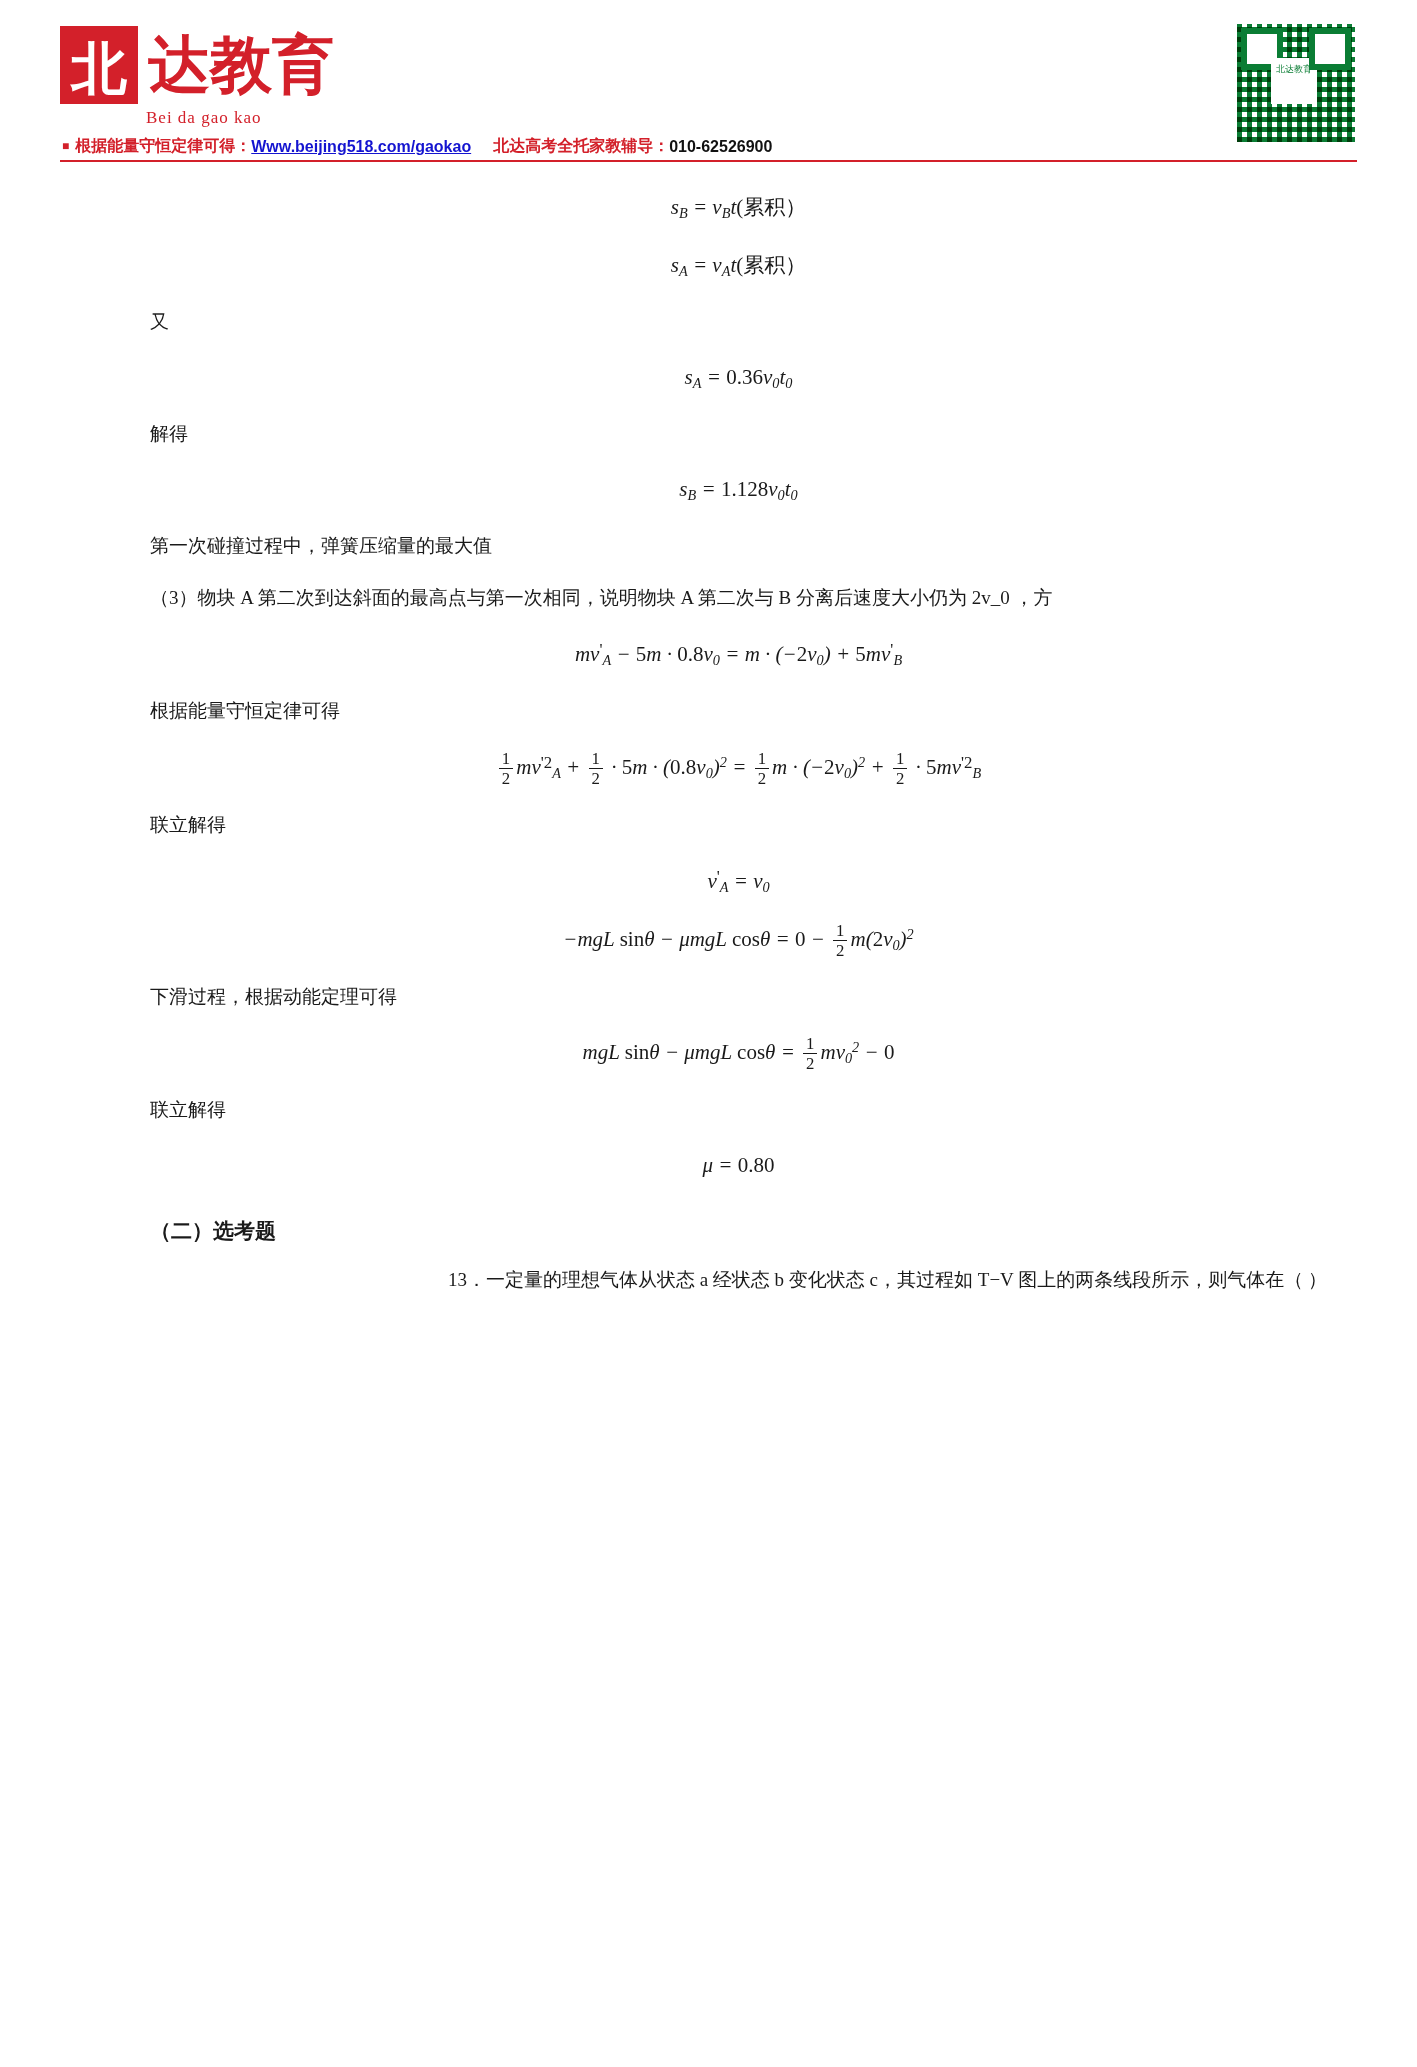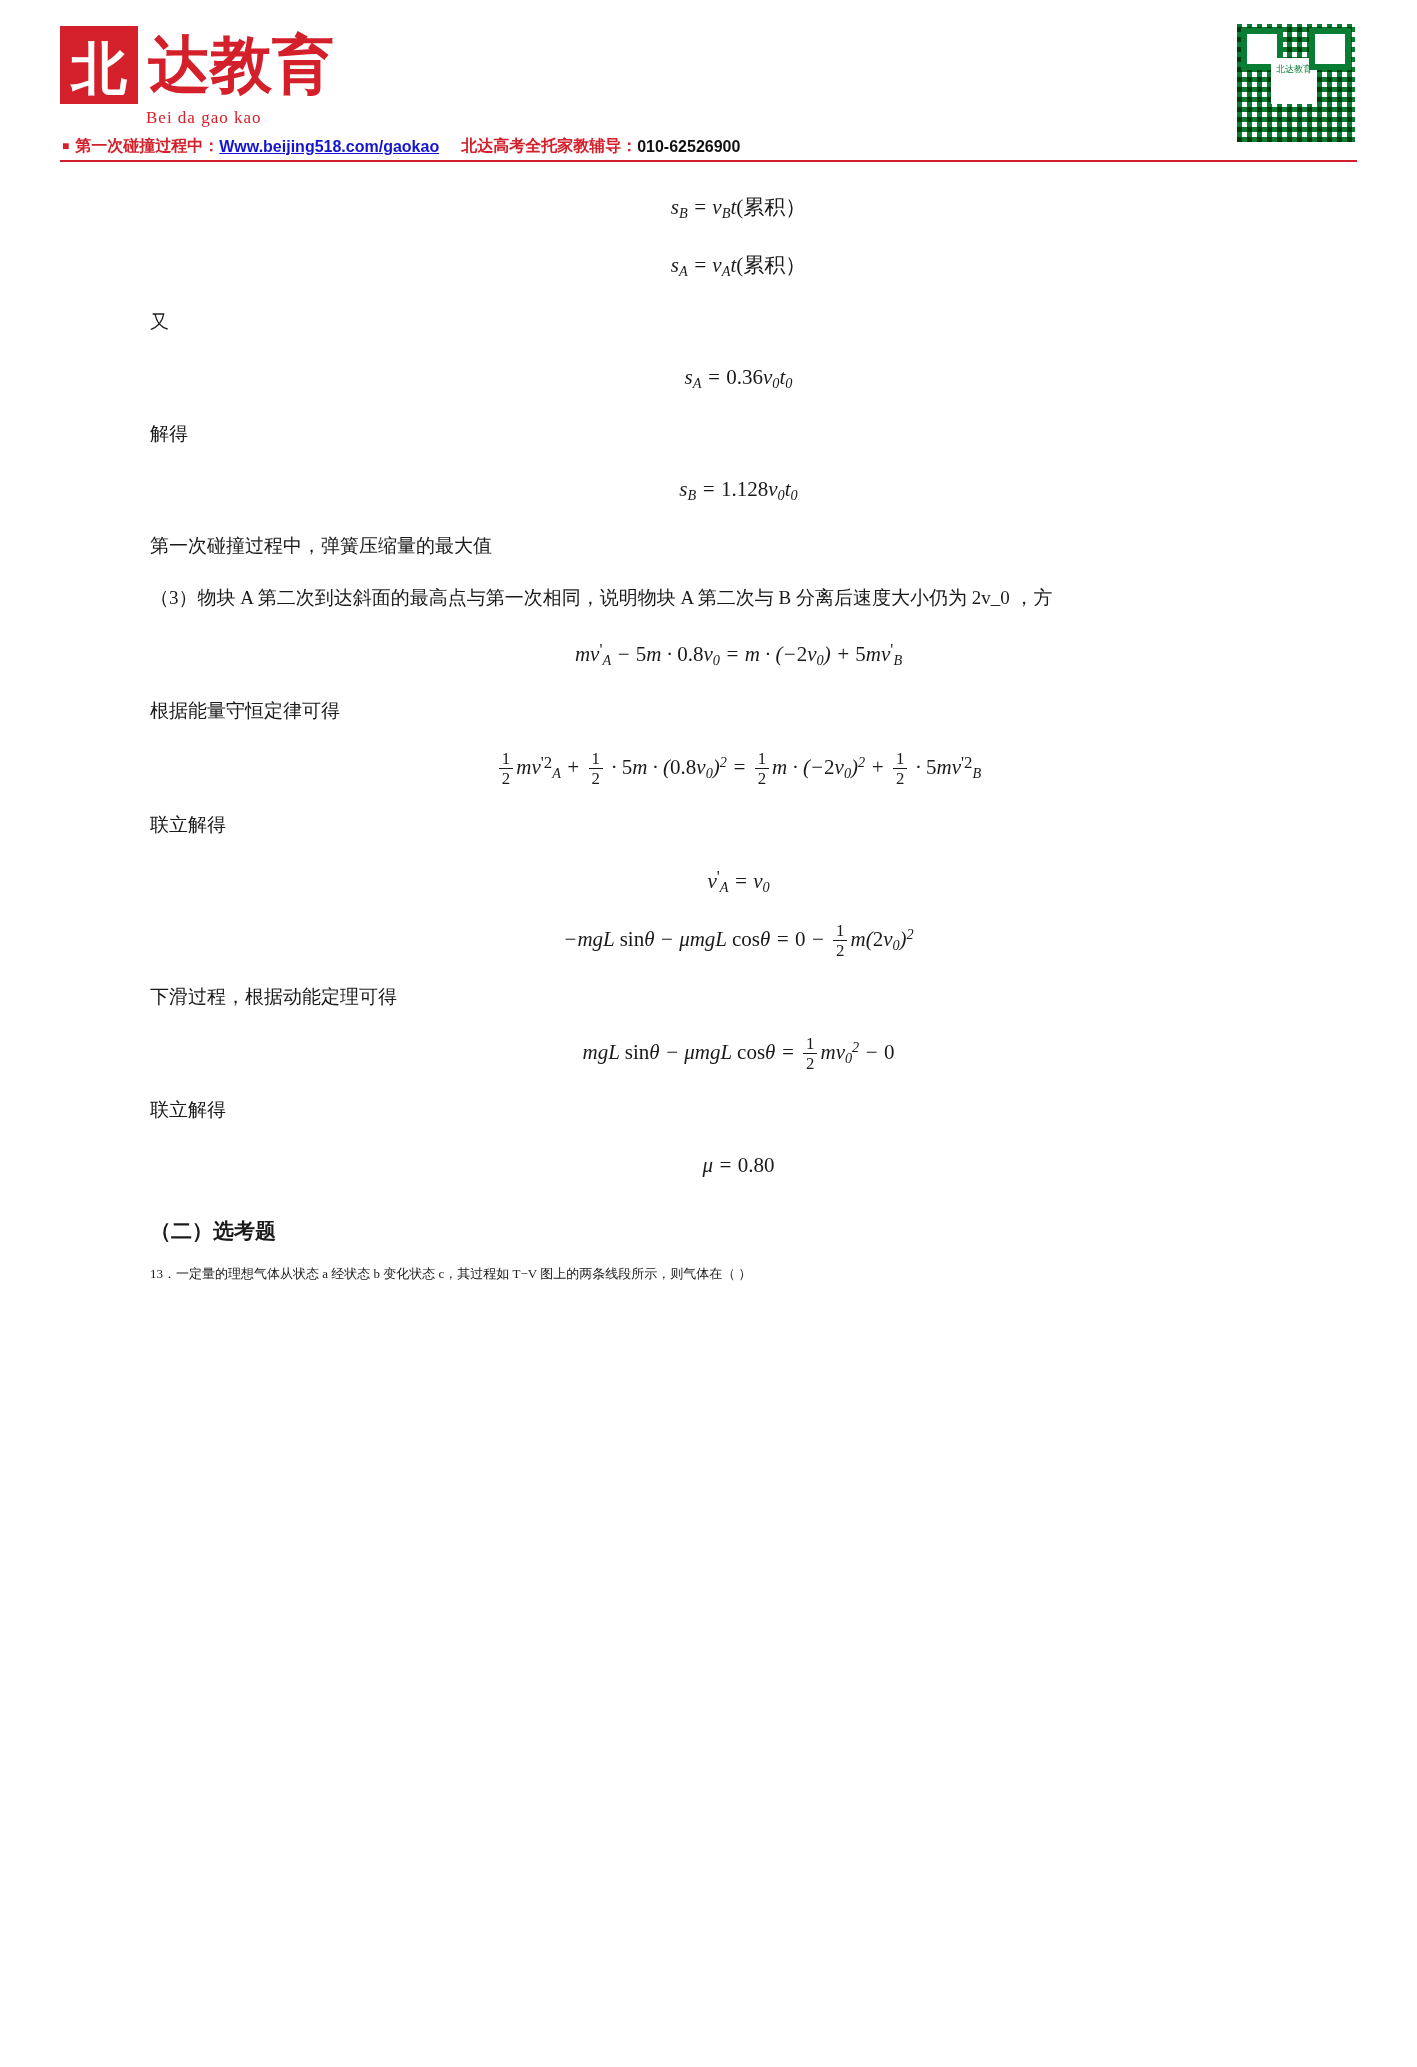--- a/index.html
+++ b/index.html
@@ -190,22 +190,23 @@
     font-style: normal;
     font-size: 0.8em;
     vertical-align: 0.35em;
   }
   .sect-title {
     font-size: 21px;
     font-weight: bold;
     margin: 26px 0 10px 0;
   }
   .q-line {
-    font-size: 13px;
+    font-size: 19px;
     margin: 10px 0 0 0;
+    text-align: right;
   }
   .blank-area {
     height: 300px;
   }
 
   
   .footer {
     position: absolute;
     left: 60px;
     right: 60px;
@@ -229,21 +230,21 @@
 
   <div class="header">
     <div class="logo-block">
       <div class="logo-stamp">北</div>
       <div class="logo-text">达教育</div>
     </div>
     <div class="logo-pinyin">Bei da gao kao</div>
 
     <div class="header-line">
       <span class="hl-sep">■</span>
-      <span class="hl-red">第一次碰撞过程中：</span>
+      <span class="hl-red">根据能量守恒定律可得：</span>
       <a class="hl-link" href="#">Www.beijing518.com/gaokao</a>
       <span class="hl-gap"></span>
       <span class="hl-red">北达高考全托家教辅导：</span>
       <span class="hl-black">010-62526900</span>
     </div>
     <div class="header-rule"></div>
 
     <div class="qr">
       <div class="qr-center">北达教育</div>
     </div>

